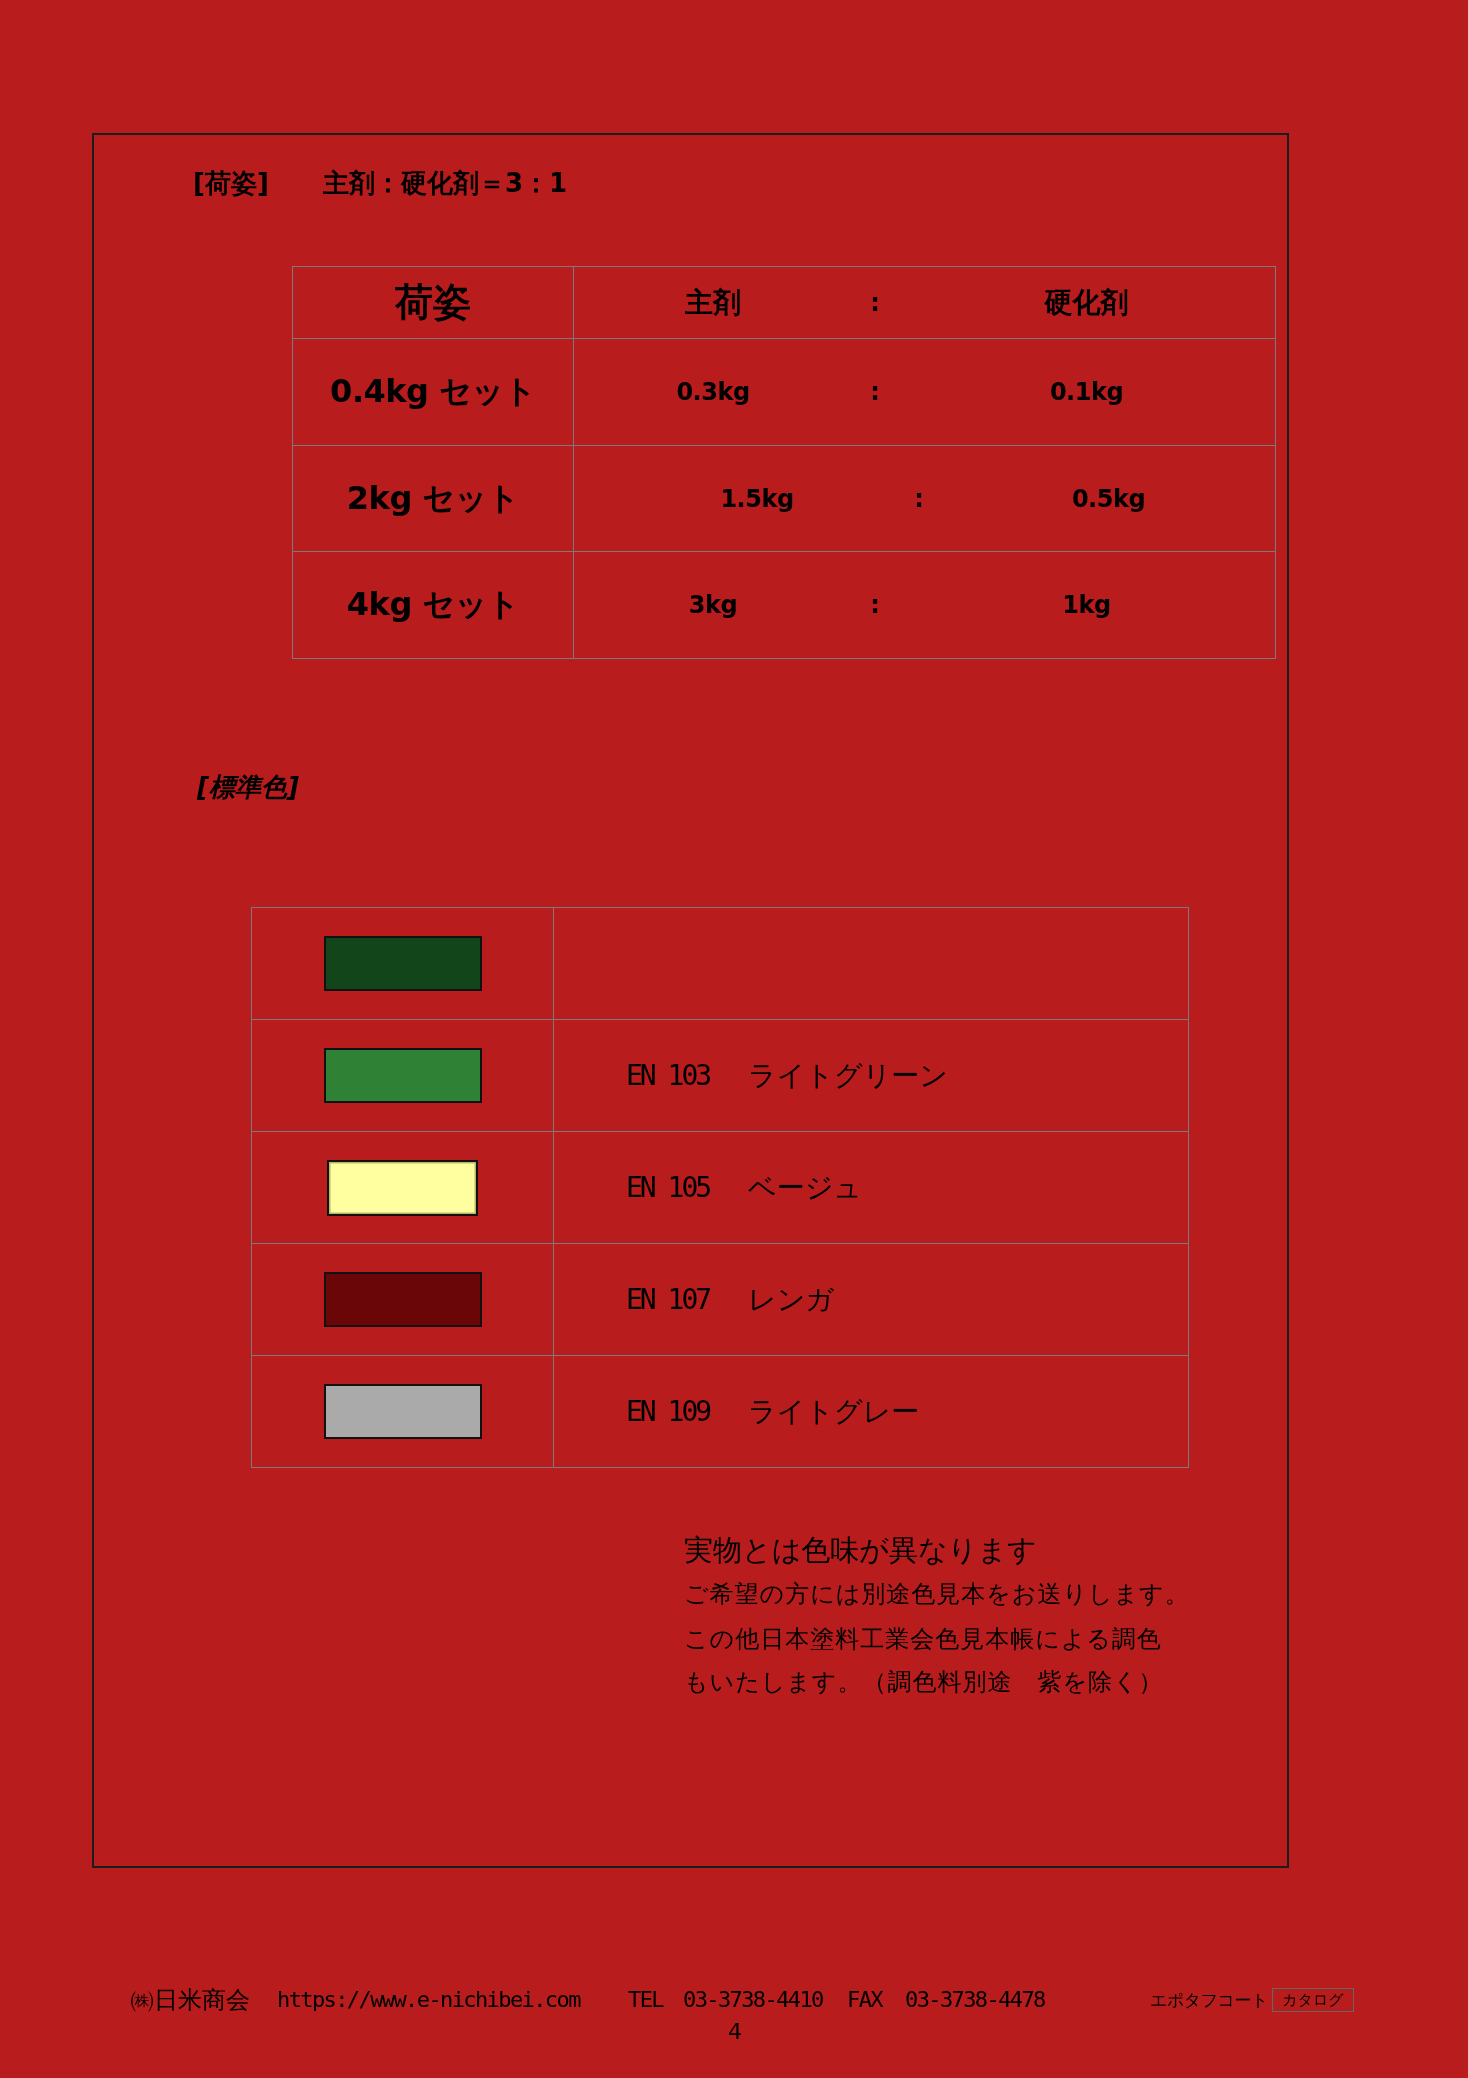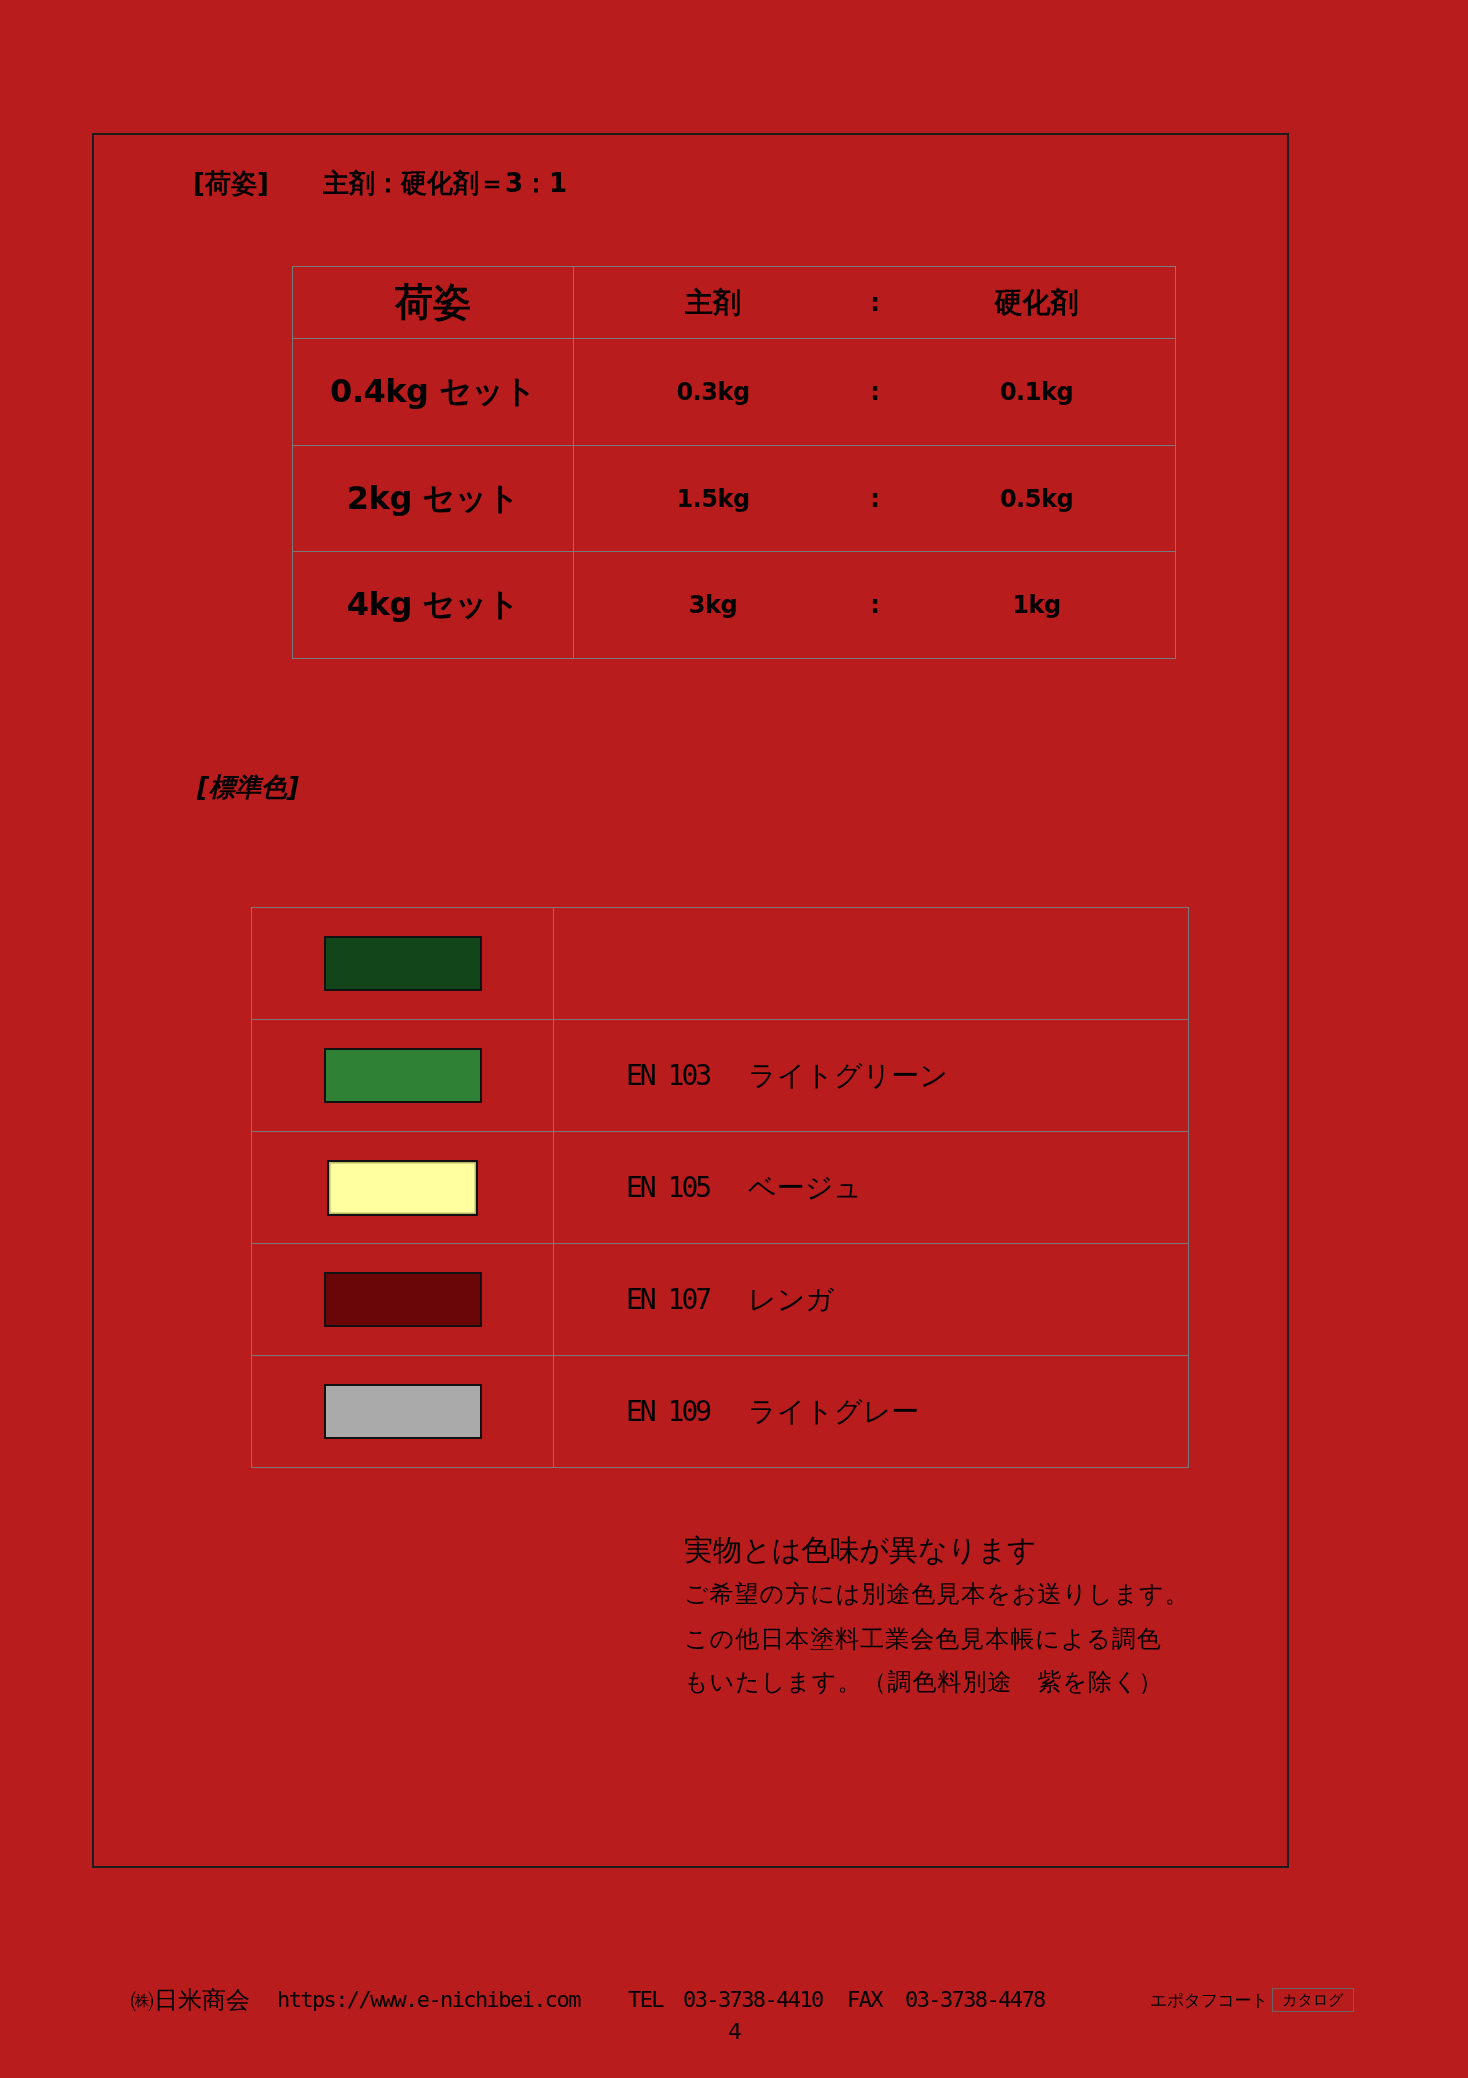--- a/index.html
+++ b/index.html
@@ -27,33 +27,33 @@
     .heading {
       font-size: 26px;
       line-height: 26px;
       font-weight: bold;
     }
 
     
     .t1 {
       position: absolute;
       left: 292px; top: 266px;
-      width: 884px;
+      width: 984px;
       box-sizing: border-box;
       border: 1.5px solid #7a7a7a;
     }
     .t1 .row {
       display: flex;
       box-sizing: border-box;
       border-bottom: 1.5px solid #7a7a7a;
     }
     .t1 .row:last-child { border-bottom: none; }
     .t1 .row.h { height: 72px; }
     .t1 .row.r1 { height: 107px; }
-    .t1 .row.r2 { height: 106px; }
+    .t1 .row.r2 { height: 106px; gap: 44px; }
     .t1 .row.r3 { height: 106px; }
     .t1 .c1 {
       width: 281px;
       box-sizing: border-box;
       border-right: 1.5px solid #7a7a7a;
       display: flex; align-items: center; justify-content: center;
       font-weight: bold;
       white-space: nowrap;
     }
     .t1 .row.h .c1 { font-size: 38px; }

